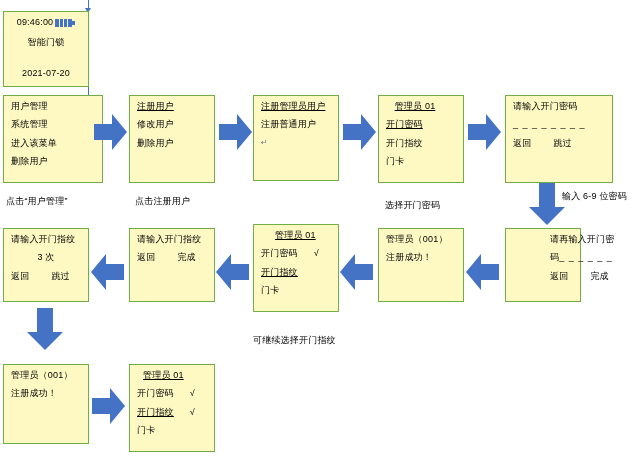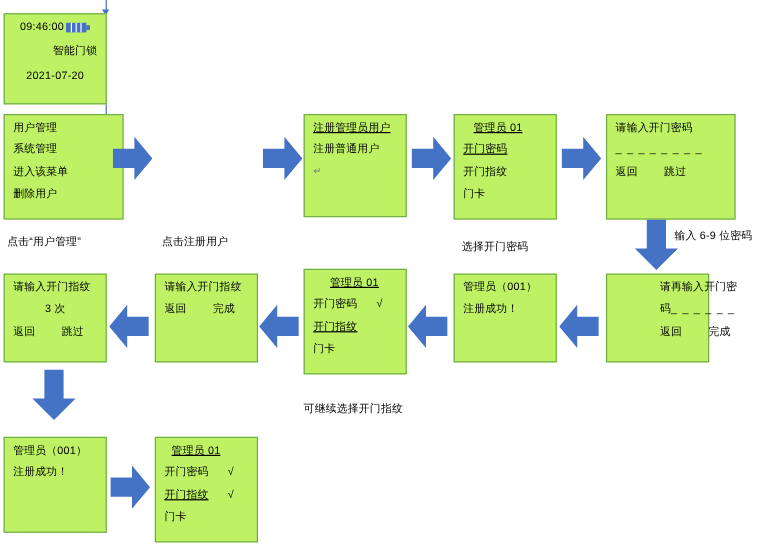--- a/index.html
+++ b/index.html
@@ -12,21 +12,21 @@
     width: 643px;
     height: 456px;
     background: #ffffff;
     font-family: "Liberation Sans", "DejaVu Sans", sans-serif;
     overflow: hidden;
   }
   .box {
     position: absolute;
     box-sizing: border-box;
     border: 1px solid #70AD47;
-    background: #bef264;
+    background: #fef9c3;
     padding: 6px 7px 4px 7px;
   }
   .line {
     font-size: 9px;
     color: #000000;
     line-height: 1.05;
     white-space: nowrap;
     margin-bottom: 9px;
     letter-spacing: 0.2px;
   }
@@ -102,38 +102,43 @@
 
   <div class="vline" style="left:88px; top:0px; height:9px;"></div>
   <div class="vtip" style="left:85px; top:8px;"></div>
 
   <div class="vline" style="left:88px; top:87px; height:15px;"></div>
 
   <div class="box" style="left:3px; top:11px; width:86px; height:76px;">
     <div class="line center" style="margin-bottom:11px;">
       <span>09:46:00</span><span class="battery"><span class="body"></span><span class="seg" style="left:4px;"></span><span class="seg" style="left:8px;"></span><span class="seg" style="left:12px;"></span><span class="cap"></span></span>
     </div>
-    <div class="line center" style="margin-bottom:11px;text-align:right;">智能门锁</div>
+    <div class="line center" style="margin-bottom:21px;">智能门锁</div>
     <div class="line center">2021-07-20</div>
   </div>
 
 
   <div class="box" style="left:3px; top:95px; width:100px; height:88px;">
     <div class="line">用户管理</div>
     <div class="line">系统管理</div>
     <div class="line">进入该菜单</div>
     <div class="line">删除用户</div>
   </div>
 
   <div class="arrow" style="left:94px; top:112px;">
     <svg width="33" height="40" viewBox="0 0 33 40">
         <polygon points="0,12 18,12 18,2 33,20 18,38 18,28 0,28" fill="#4472C4"></polygon>
       </svg>
   </div>
 
+  <div class="box" style="left:129px; top:95px; width:86px; height:88px;">
+    <div class="line u">注册用户</div>
+    <div class="line">修改用户</div>
+    <div class="line">删除用户</div>
+  </div>
 
   <div class="arrow" style="left:219px; top:112px;">
     <svg width="33" height="40" viewBox="0 0 33 40">
         <polygon points="0,12 18,12 18,2 33,20 18,38 18,28 0,28" fill="#4472C4"></polygon>
       </svg>
   </div>
 
   <div class="box" style="left:253px; top:95px; width:86px; height:86px;">
     <div class="line u">注册管理员用户</div>
     <div class="line">注册普通用户</div>
@@ -170,21 +175,21 @@
   <div class="caption" style="left:135px; top:195px;">点击注册用户</div>
   <div class="caption" style="left:385px; top:199px;">选择开门密码</div>
   <div class="caption" style="left:562px; top:190px;">输入 6-9 位密码</div>
 
   <div class="arrow" style="left:527px; top:183px;">
     <svg width="40" height="42" viewBox="0 0 40 42">
         <polygon points="12,0 28,0 28,24 38,24 20,42 2,24 12,24" fill="#4472C4"></polygon>
       </svg>
   </div>
 
-  <div class="box" style="left:505px; top:228px; width:86px; height:74px;padding-left:44px;">
+  <div class="box" style="left:505px; top:228px; width:76px; height:74px;padding-left:44px;">
     <div class="line">请再输入开门密</div>
     <div class="line"><span>码</span><span class="dashes">_ _ _ _ _ _</span></div>
     <div class="line"><span>返回</span><span class="spacer-wide"></span><span>完成</span></div>
   </div>
 
   <div class="arrow" style="left:466px; top:252px;">
     <svg width="33" height="40" viewBox="0 0 33 40">
         <polygon points="33,12 15,12 15,2 0,20 15,38 15,28 33,28" fill="#4472C4"></polygon>
       </svg>
   </div>

